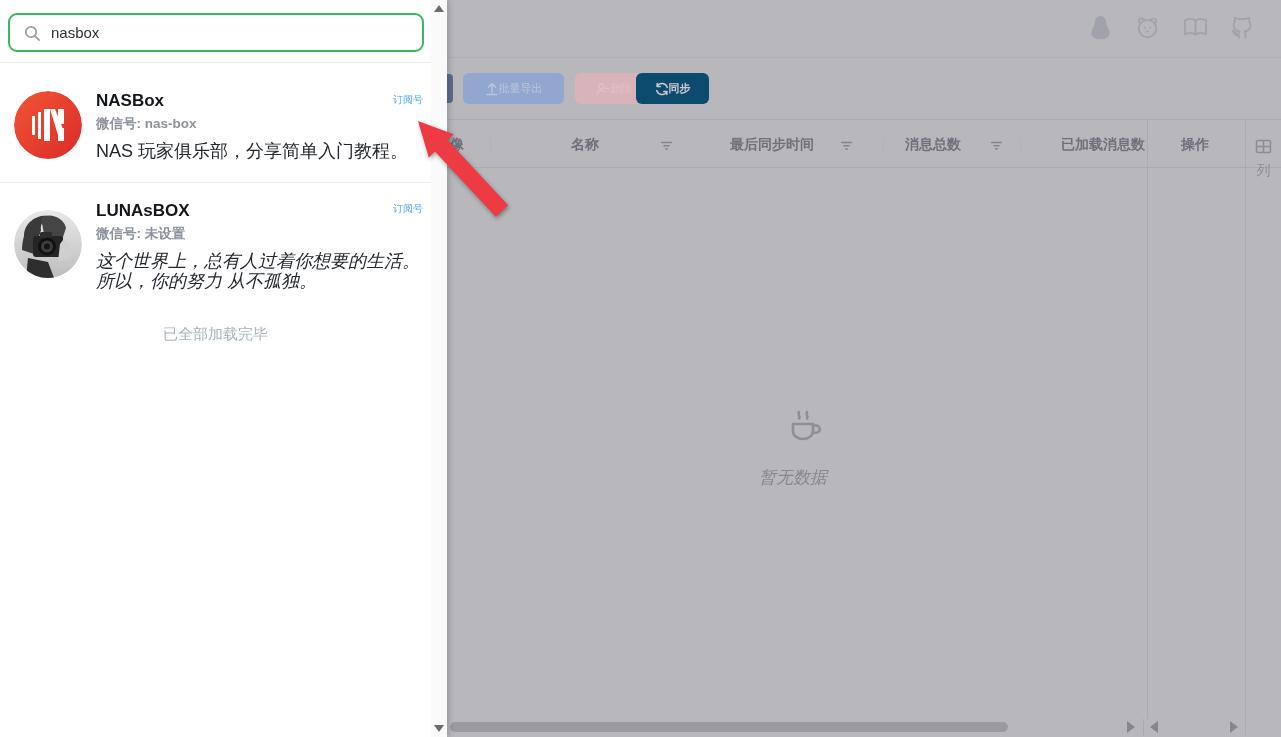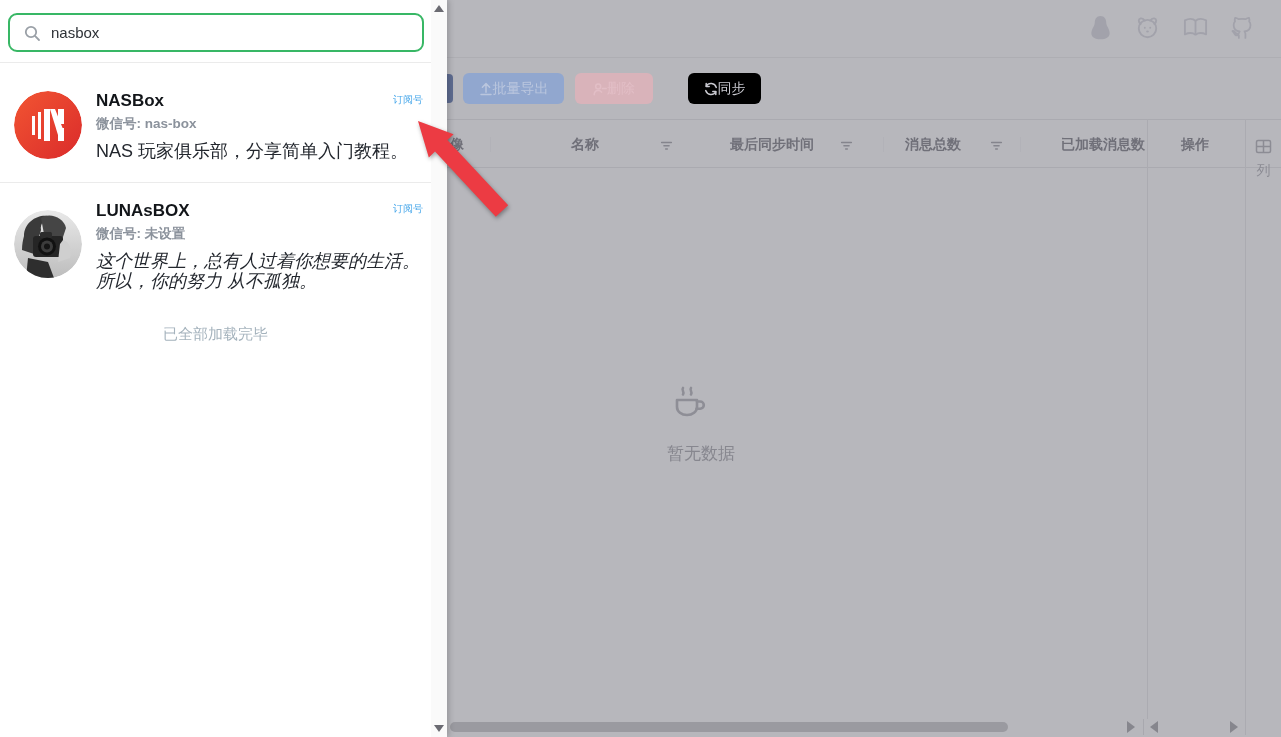--- a/index.html
+++ b/index.html
@@ -11,26 +11,26 @@
   .backdrop { position:absolute; inset:0; }
   .topbar { position:absolute; left:0; top:0; right:0; height:58px; border-bottom:1px solid #aeaeb3; }
   .top-icon { position:absolute; top:14px; width:27px; height:27px; color:#a2a2ab; }
   .top-icon svg { width:100%; height:100%; }
   #icon-qq { left:1087px; }
   #icon-pet { left:1134px; }
   #icon-book { left:1182px; }
   #icon-github { left:1229px; }
 
   .btn { position:absolute; top:73px; height:31px; border-radius:6px; display:flex;
-         align-items:center; justify-content:center; font-size:14px; cursor:pointer; }
+         align-items:center; justify-content:center; font-size:11px; cursor:pointer; }
   .btn svg { width:14px; height:14px; }
   .btn-partial { left:447px; top:74px; width:6px; height:29px; background:#5e6b90; border-radius:0 4px 4px 0; }
   .btn-export { left:463px; width:101px; background:#91a7cf; color:#bac6de; }
   .btn-delete { left:575px; width:78px; background:#d9b3ba; color:#e2bec6; }
-  .btn-sync   { left:688px; width:73px; background:#000000; color:#cacad1; }
+  .btn-sync   { left:636px; width:73px; background:#0c4a6e; color:#cacad1;font-weight:bold; }
 
   .sync-range { position:absolute; top:81px; right:11px; font-size:15px; color:#8d9cce; }
 
   .thead { position:absolute; left:0; right:0; top:119px; height:49px;
            border-top:1px solid #aaaab0; border-bottom:1px solid #aaaab0; }
   .th { position:absolute; top:16px; font-size:14px; font-weight:600; color:#707079; text-align:center; }
   .th-avatar { left:446px; width:22px; }
   .th-name   { left:538px; width:94px; }
   .th-time   { left:710px; width:124px; }
   .th-count  { left:883px; width:100px; }
@@ -43,21 +43,21 @@
   .f1 { left:660px; } .f2 { left:840px; } .f3 { left:990px; }
 
   .vline { position:absolute; width:1px; background:#ababb1; }
   .v-fixedcol { left:1147px; top:119px; height:600px; }
   .v-strip { left:1245px; top:119px; height:616px; }
 
   .col-strip { position:absolute; left:1246px; top:119px; width:35px; height:80px; text-align:center; cursor:pointer; }
   .col-strip svg { width:19px; height:19px; margin-top:18px; color:#8c8c94; }
   .col-strip-label { font-size:14px; color:#8c8c94; margin-top:2px; }
 
-  .empty { position:absolute; left:667px; top:384px; width:160px; text-align:left; }
+  .empty { position:absolute; left:667px; top:408px; width:160px; text-align:right;font-style:italic; }
   .empty svg { width:44px; height:44px; color:#8e8e96; }
   .empty-text { margin-top:10px; font-size:17px; font-weight:500; color:#87878f; }
 
   
   .hscroll-thumb { position:absolute; left:450px; top:722px; width:558px; height:10px;
                    border-radius:5px; background:#9a9aa0; cursor:pointer; }
   .sb-arrow { position:absolute; top:721px; width:0; height:0; border-style:solid; cursor:pointer; }
   .sb-right { border-width:6px 0 6px 8px; border-color:transparent transparent transparent #86868d; }
   .sb-left  { border-width:6px 8px 6px 0; border-color:transparent #86868d transparent transparent; }
   .a1 { left:1127px; } .a2l { left:1150px; } .a2r { left:1230px; }

